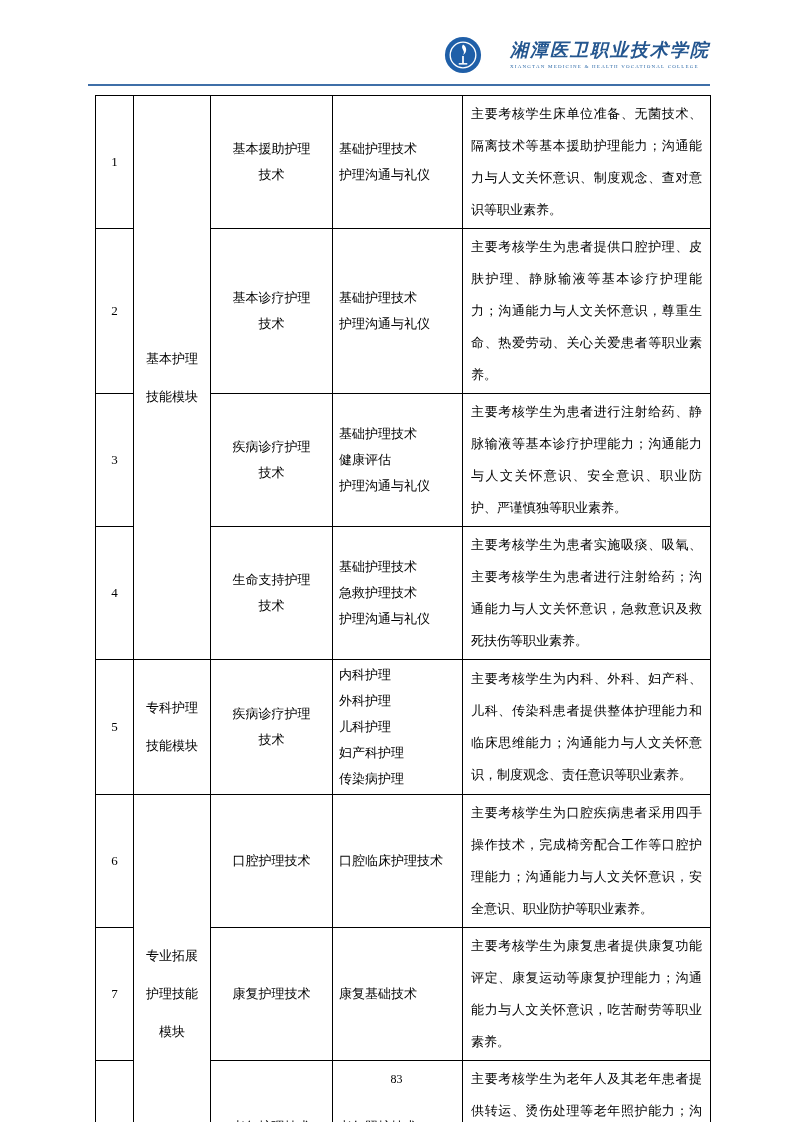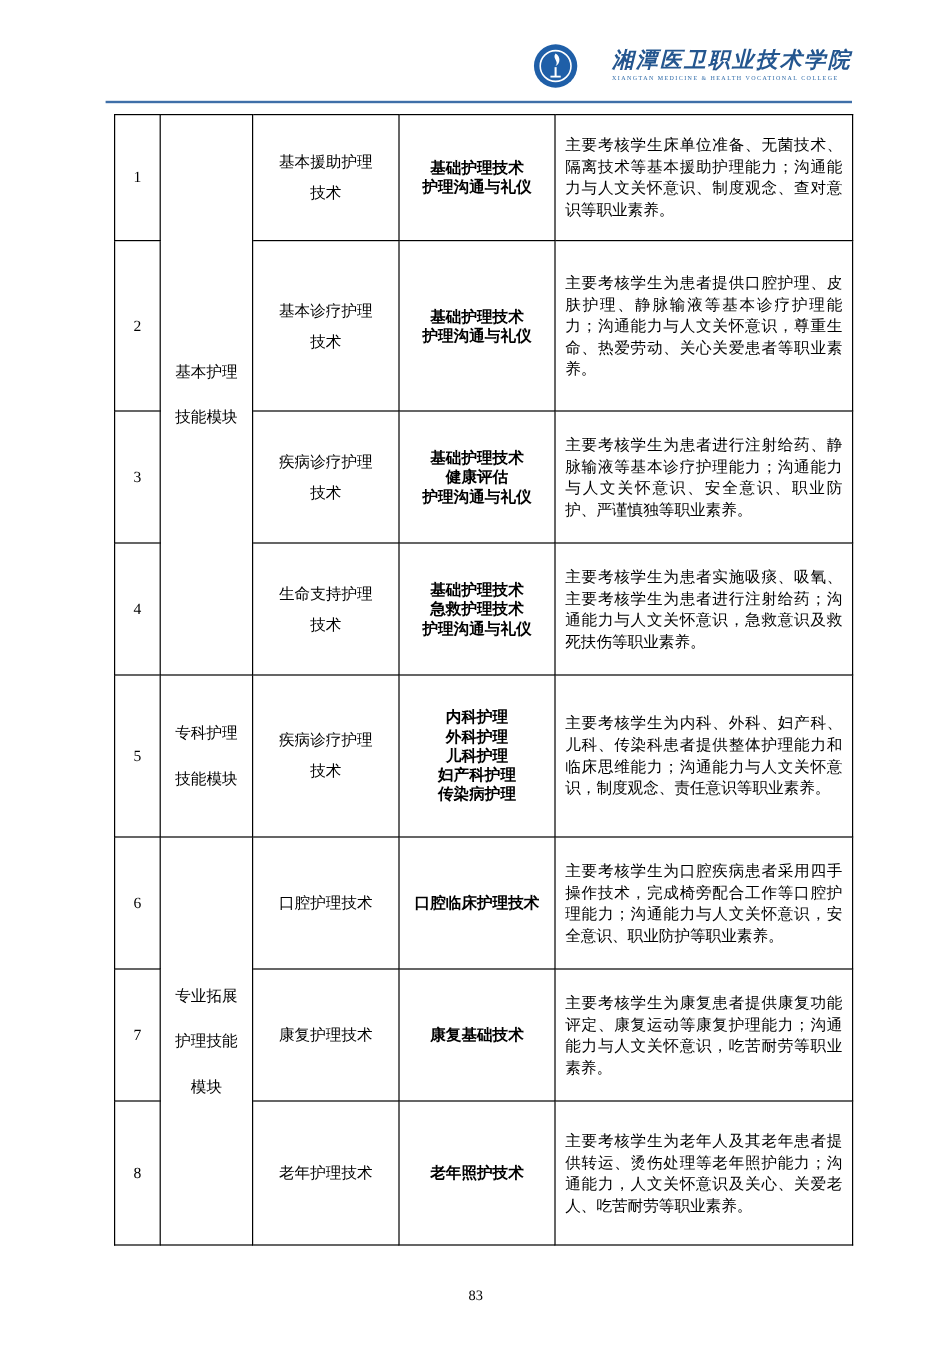--- a/index.html
+++ b/index.html
@@ -84,30 +84,28 @@
     text-align: center;
     padding: 0 8px;
     line-height: 38px;
   }
   td.c-skill {
     text-align: center;
     padding: 0 21px;
     line-height: 26px;
   }
   td.c-course {
-    text-align: center;
     padding: 0 6px;
-    line-height: 16px;
+    line-height: 26px;
     white-space: pre-line;
-    font-weight: bold;
   }
   td.c-desc {
     text-align: justify;
     padding: 2px 8px;
-    line-height: 18px;
+    line-height: 32px;
     margin-top: 13px;
   }
 
   
   .footer {
     position: absolute;
     top: 1048px;
     left: 0;
     width: 100%;
     text-align: center;

